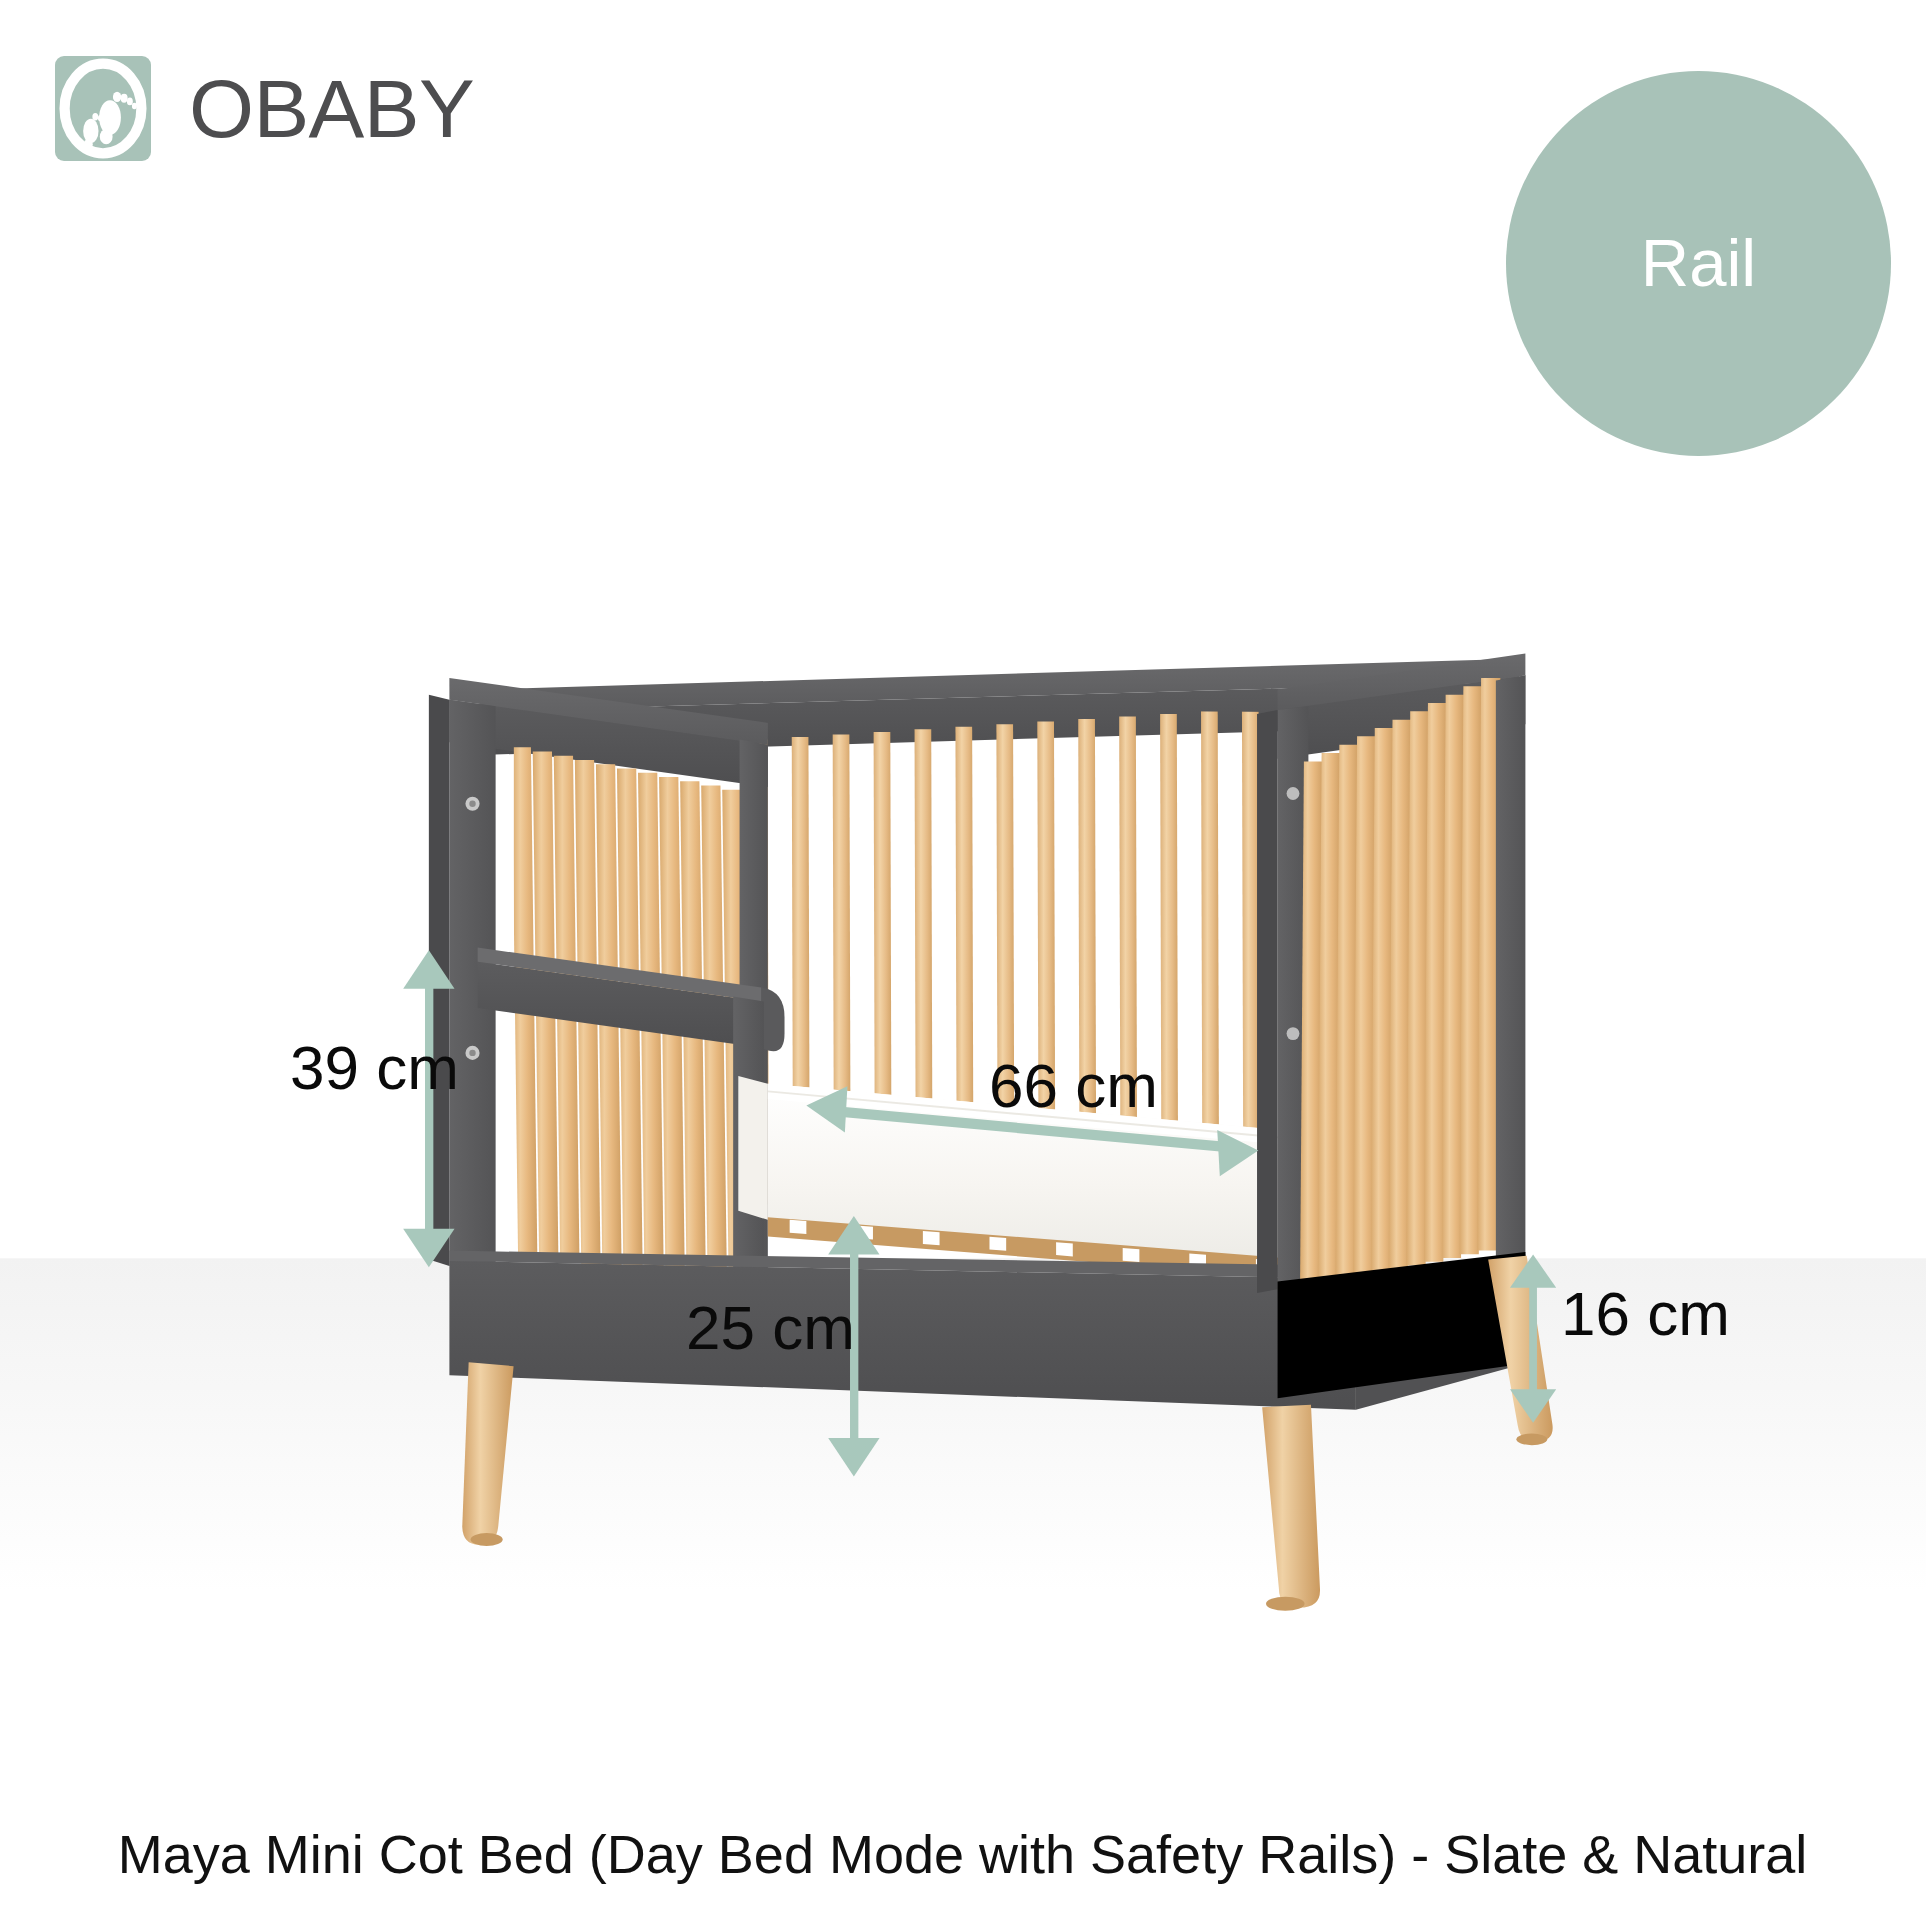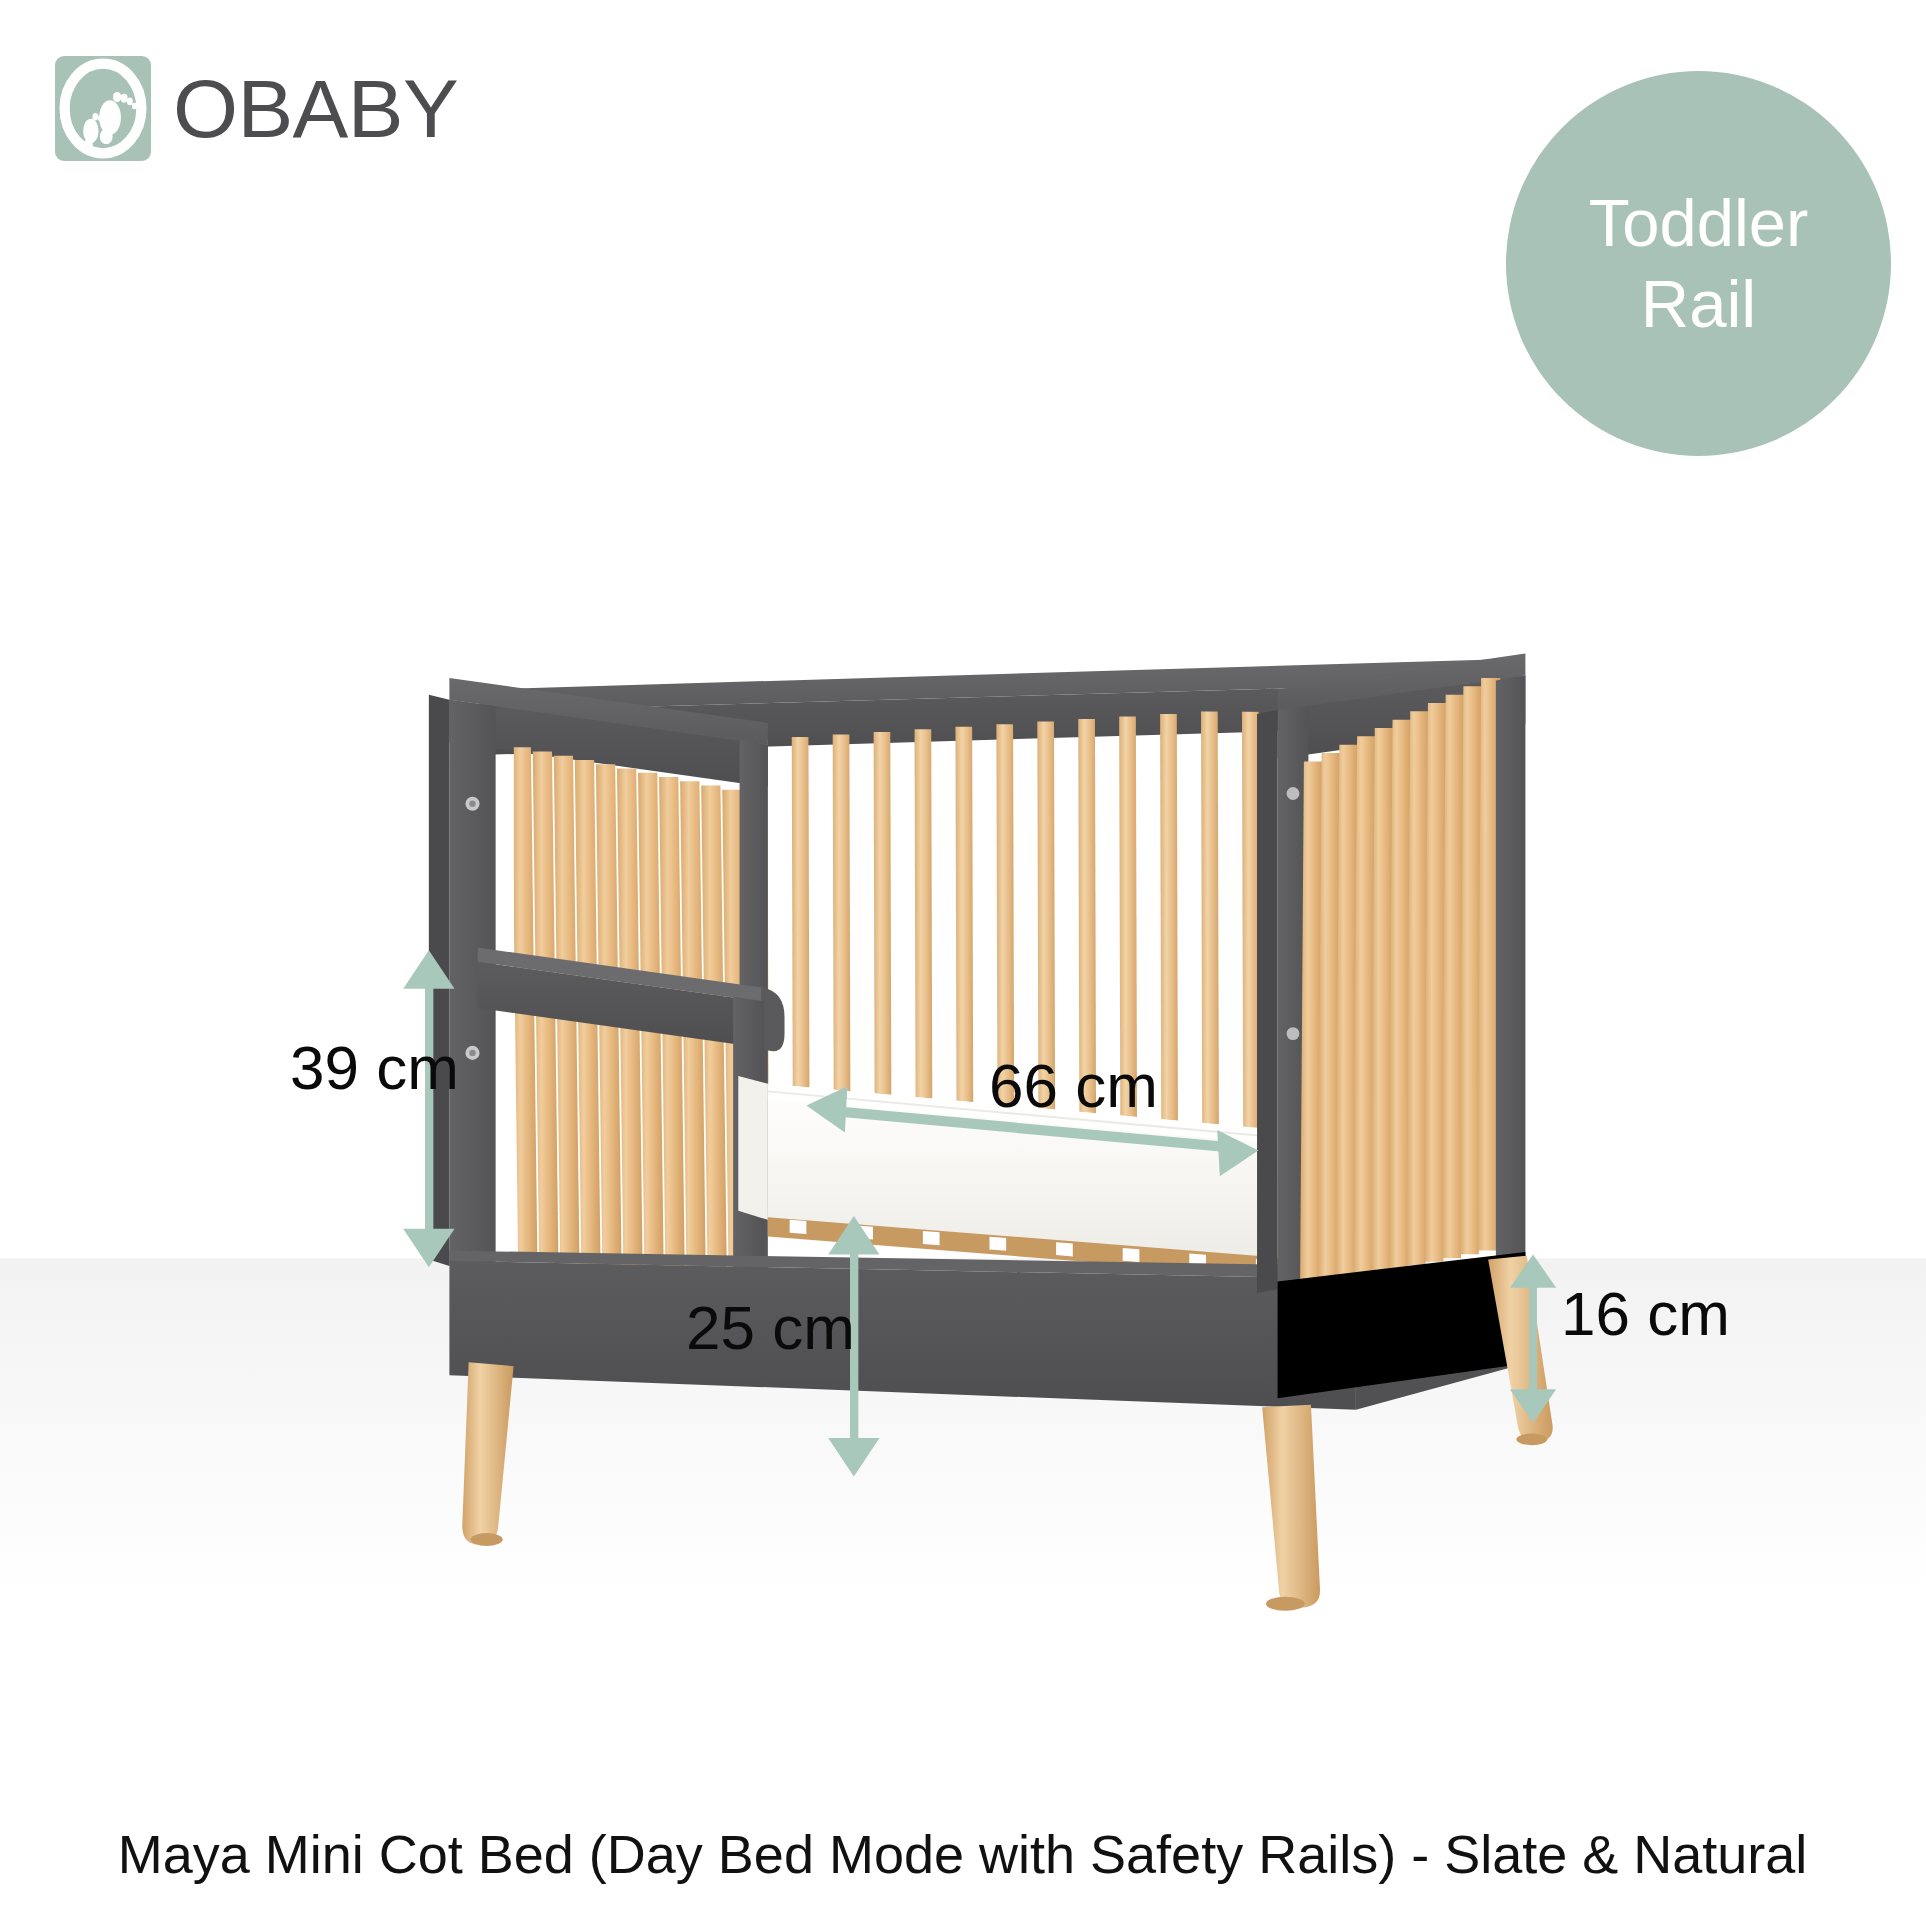--- a/index.html
+++ b/index.html
@@ -5,21 +5,21 @@
 <style>
   html,body{margin:0;padding:0;background:#fff;}
   body{
     width:1926px;height:1926px;position:relative;overflow:hidden;
     font-family:"Liberation Sans","DejaVu Sans",sans-serif;
     background:#ffffff;
   }
   .stage{position:absolute;inset:0;}
 
   
-  .brand{position:absolute;left:55px;top:56px;display:flex;align-items:center;gap:22px;}
+  .brand{position:absolute;left:55px;top:56px;display:flex;align-items:center;gap:38px;}
   .brand-mark{width:96px;height:105px;border-radius:9px;background:#a8c2b8;position:relative;flex:none;}
   .brand-mark svg{position:absolute;inset:0;width:100%;height:100%;}
   .brand-word{font-size:82px;letter-spacing:-0.6px;color:#4d4d4f;font-weight:400;line-height:1;
     transform:scaleX(1.02);transform-origin:left center;}
 
   
   .badge{position:absolute;left:1506px;top:71px;width:385px;height:385px;border-radius:50%;
     background:#a8c2b8;display:flex;flex-direction:column;align-items:center;justify-content:center;}
   .badge span{color:#ffffff;font-size:67px;line-height:1.20;font-weight:400;display:block;text-align:center;}
 
@@ -288,21 +288,20 @@
         <ellipse cx="63" cy="95" rx="4.6" ry="5.8" fill="#ffffff"></ellipse>
         <ellipse cx="71" cy="97" rx="4" ry="5" fill="#ffffff"></ellipse>
         <ellipse cx="78" cy="101" rx="3.3" ry="4.3" fill="#ffffff"></ellipse>
         <ellipse cx="83" cy="107" rx="2.8" ry="3.6" fill="#ffffff"></ellipse>
       </svg>
     </div>
     <div class="brand-word">OBABY</div>
   </div>
 
   <div class="badge">
-    <span>Toddler</span>
     <span>Rail</span>
   </div>
 
   <div class="dim-label" id="lbl39">39 cm</div>
   <div class="dim-label" id="lbl66">66 cm</div>
   <div class="dim-label" id="lbl25">25 cm</div>
   <div class="dim-label" id="lbl16">16 cm</div>
 
   <div class="caption">Maya Mini Cot Bed (Day Bed Mode with Safety Rails) - Slate &amp; Natural</div>
 

